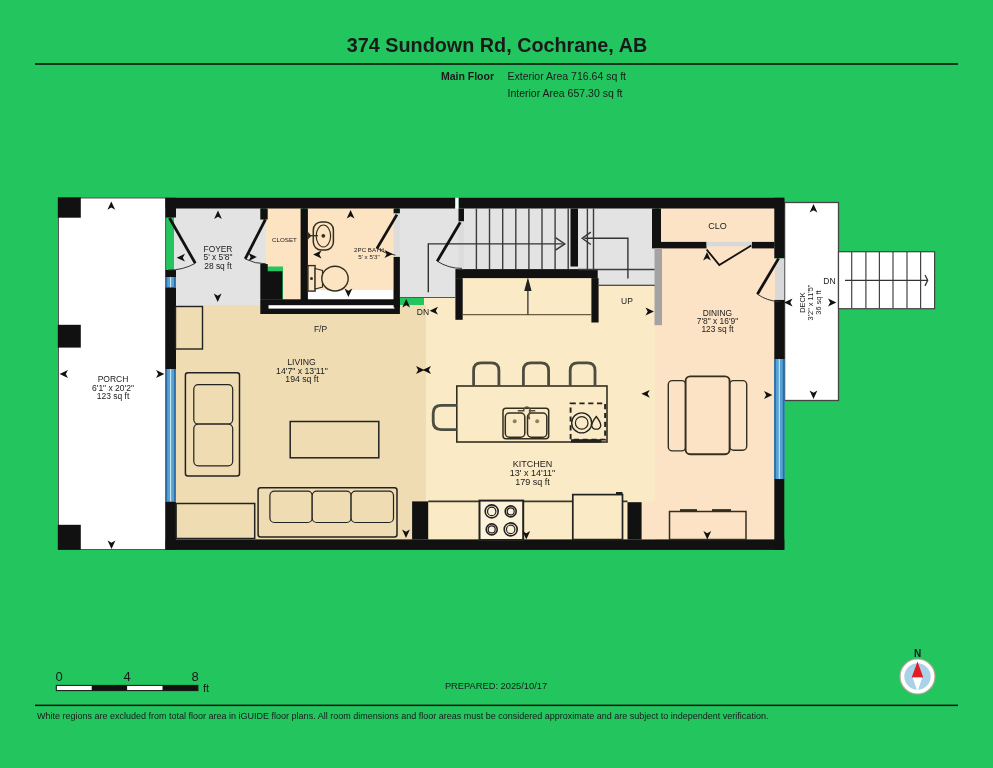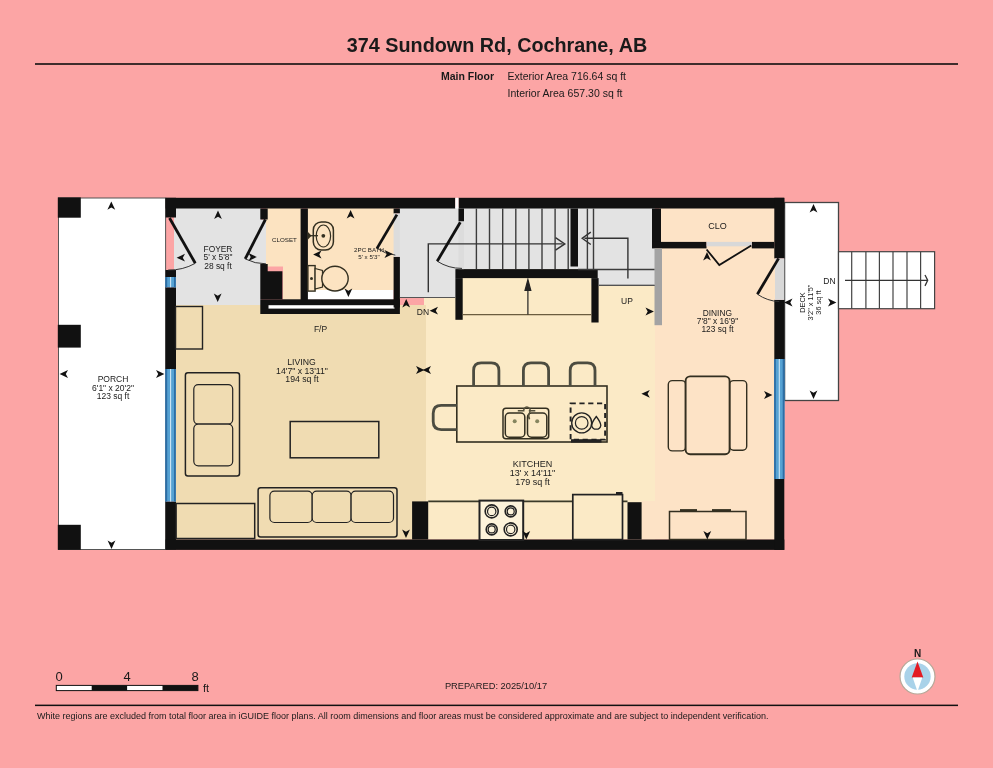--- a/index.html
+++ b/index.html
@@ -1,16 +1,16 @@
 <!DOCTYPE html>
 <html><head>
 <meta charset="utf-8">
 <style>
   html,body{margin:0;padding:0;background:#ffffff;}
-  #page{position:relative;width:993px;height:768px;background:#fca5a5;overflow:hidden;
+  #page{position:relative;width:993px;height:768px;background:#22c55e;overflow:hidden;
         font-family:"Liberation Sans", sans-serif;}
   svg text{font-family:"Liberation Sans", sans-serif;fill:#1a1a1a;}
 </style>
 </head>
 <body>
 <div id="page">
 <svg width="993" height="768" viewBox="0 0 993 768">
 
 <text x="497" y="51.8" font-size="19.8" font-weight="bold" text-anchor="middle" fill="#111">374 Sundown Rd, Cochrane, AB</text>
 

